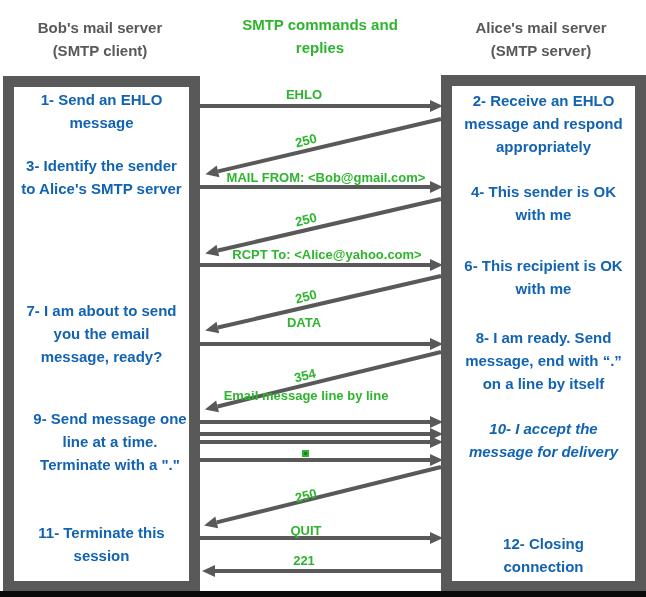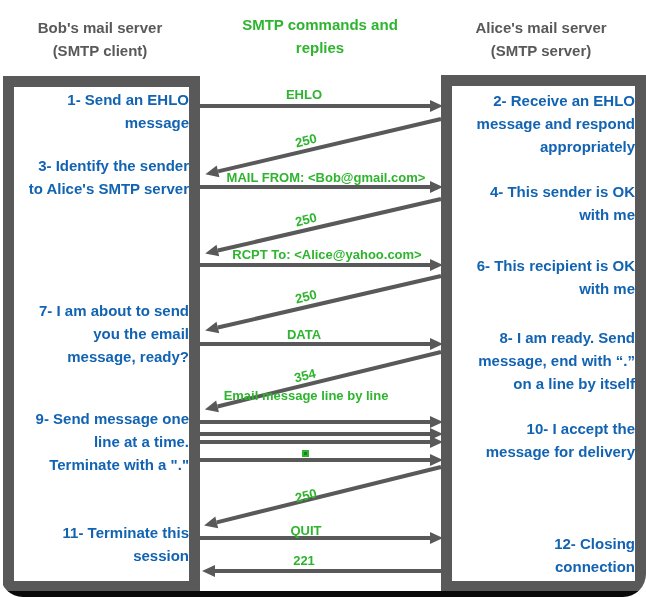--- a/index.html
+++ b/index.html
@@ -1,30 +1,30 @@
 <!DOCTYPE html>
 <html style="--gray: #595959; --green: #2eb42e; --blue: #1263b2; --black: #0a0a0a; --background: #ffffff;"><head>
 <meta charset="utf-8">
 <style>
   html,body{margin:0;padding:0;background:#fff;}
   .canvas{
     position:relative;width:646px;height:597px;background:#fff;overflow:hidden;
-    font-family:"Liberation Sans",sans-serif;font-weight:bold;border-radius:23px;
+    font-family:"Liberation Sans",sans-serif;font-weight:bold;
   }
   .hdr{
     position:absolute;text-align:center;white-space:pre-line;
     font-size:15px;line-height:23px;color:var(--gray,#595959);
   }
   .hdr.mid{color:var(--green,#2eb42e);}
   .box{
     position:absolute;box-sizing:border-box;
     border:11px solid var(--gray,#595959);background:#fff;
   }
   .step{
-    position:absolute;left:0;right:0;text-align:right;white-space:pre-line;
+    position:absolute;left:0;right:0;text-align:center;white-space:pre-line;
     color:var(--blue,#1263b2);font-size:15px;line-height:23px;
   }
   .arrow-line{
     position:absolute;height:4px;background:var(--gray,#595959);
     transform-origin:0 50%;
   }
   .arrow-head{
     position:absolute;right:-13px;top:-4px;width:0;height:0;
     border-left:13px solid var(--gray,#595959);
     border-top:6px solid transparent;border-bottom:6px solid transparent;
@@ -68,21 +68,21 @@
       <div class="step" style="top: 3px;">2- Receive an EHLO
 message and respond
 appropriately</div>
       <div class="step" style="top: 94px;">4- This sender is OK
 with me</div>
       <div class="step" style="top: 168px;">6- This recipient is OK
 with me</div>
       <div class="step" style="top: 240px;">8-  I am ready. Send
 message, end with “.”
 on a line by itself</div>
-      <div class="step" style="top: 331px;">10-  I accept the
+      <div class="step" style="top: 331px; font-style: italic;">10-  I accept the
 message for delivery</div>
       <div class="step" style="top: 446px;">12-  Closing
 connection</div>
     </div>
 
   <div id="messages">
       <div class="arrow-line" style="left: 199px; top: 104px; width: 231px; transform: rotate(0deg);">
         <div class="arrow-head"></div>
       </div>
       <div class="msg-label" style="left: 304px; top: 95px; transform: translate(-50%, -50%) rotate(0deg);">EHLO</div>
@@ -102,21 +102,21 @@
         <div class="arrow-head"></div>
       </div>
       <div class="msg-label" style="left: 327px; top: 255px; transform: translate(-50%, -50%) rotate(0deg);">RCPT To: &lt;Alice@yahoo.com&gt;</div>
       <div class="arrow-line" style="left: 441px; top: 274px; width: 229.15px; transform: rotate(167.005deg);">
         <div class="arrow-head"></div>
       </div>
       <div class="msg-label" style="left: 306px; top: 297px; transform: translate(-50%, -50%) rotate(-13.5deg);">250</div>
       <div class="arrow-line" style="left: 199px; top: 342px; width: 231px; transform: rotate(0deg);">
         <div class="arrow-head"></div>
       </div>
-      <div class="msg-label" style="left: 304px; top: 335px; transform: translate(-50%, -50%) rotate(0deg);">DATA</div>
+      <div class="msg-label" style="left: 304px; top: 323px; transform: translate(-50%, -50%) rotate(0deg);">DATA</div>
       <div class="arrow-line" style="left: 441px; top: 350px; width: 229.842px; transform: rotate(166.31deg);">
         <div class="arrow-head"></div>
       </div>
       <div class="msg-label" style="left: 305px; top: 376px; transform: translate(-50%, -50%) rotate(-13.5deg);">354</div>
       <div class="arrow-line" style="left: 199px; top: 420px; width: 231px; transform: rotate(0deg);">
         <div class="arrow-head"></div>
       </div>
       <div class="msg-label" style="left: 306px; top: 396px; transform: translate(-50%, -50%) rotate(0deg);">Email message line by line</div>
       <div class="arrow-line" style="left: 199px; top: 432px; width: 231px; transform: rotate(0deg);">
         <div class="arrow-head"></div>

